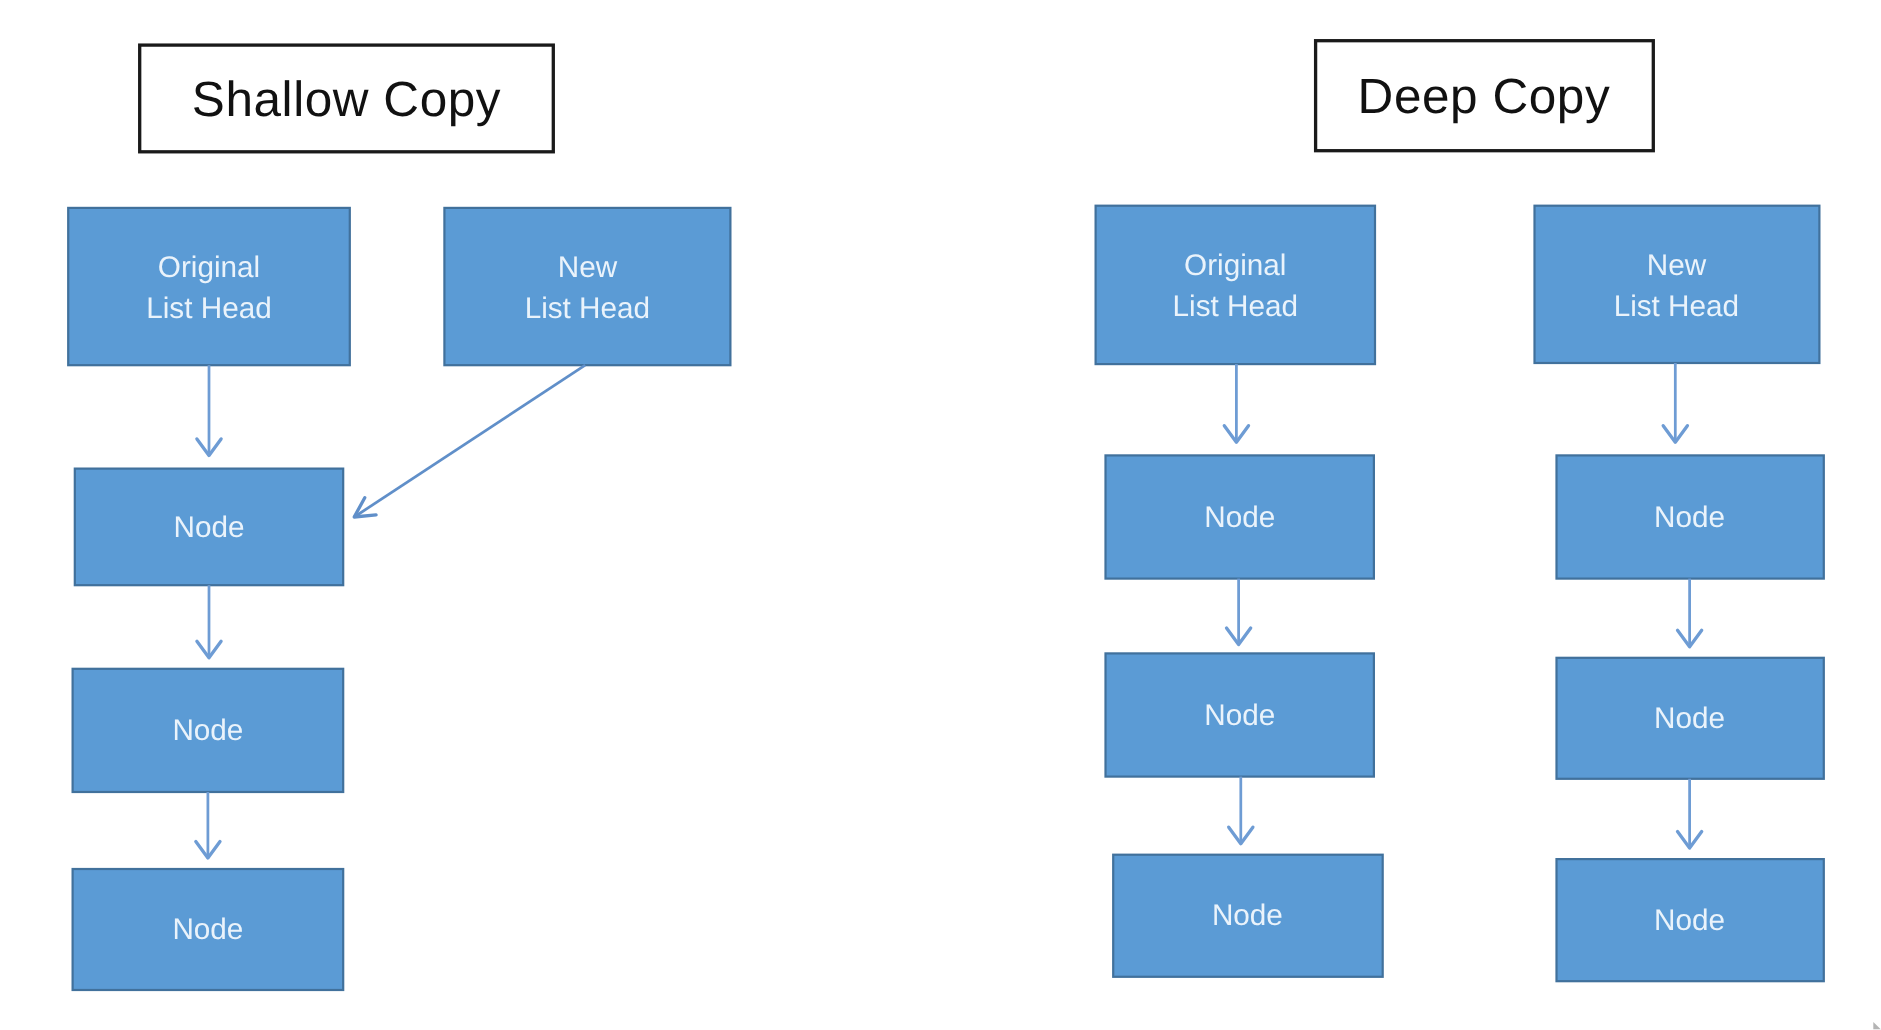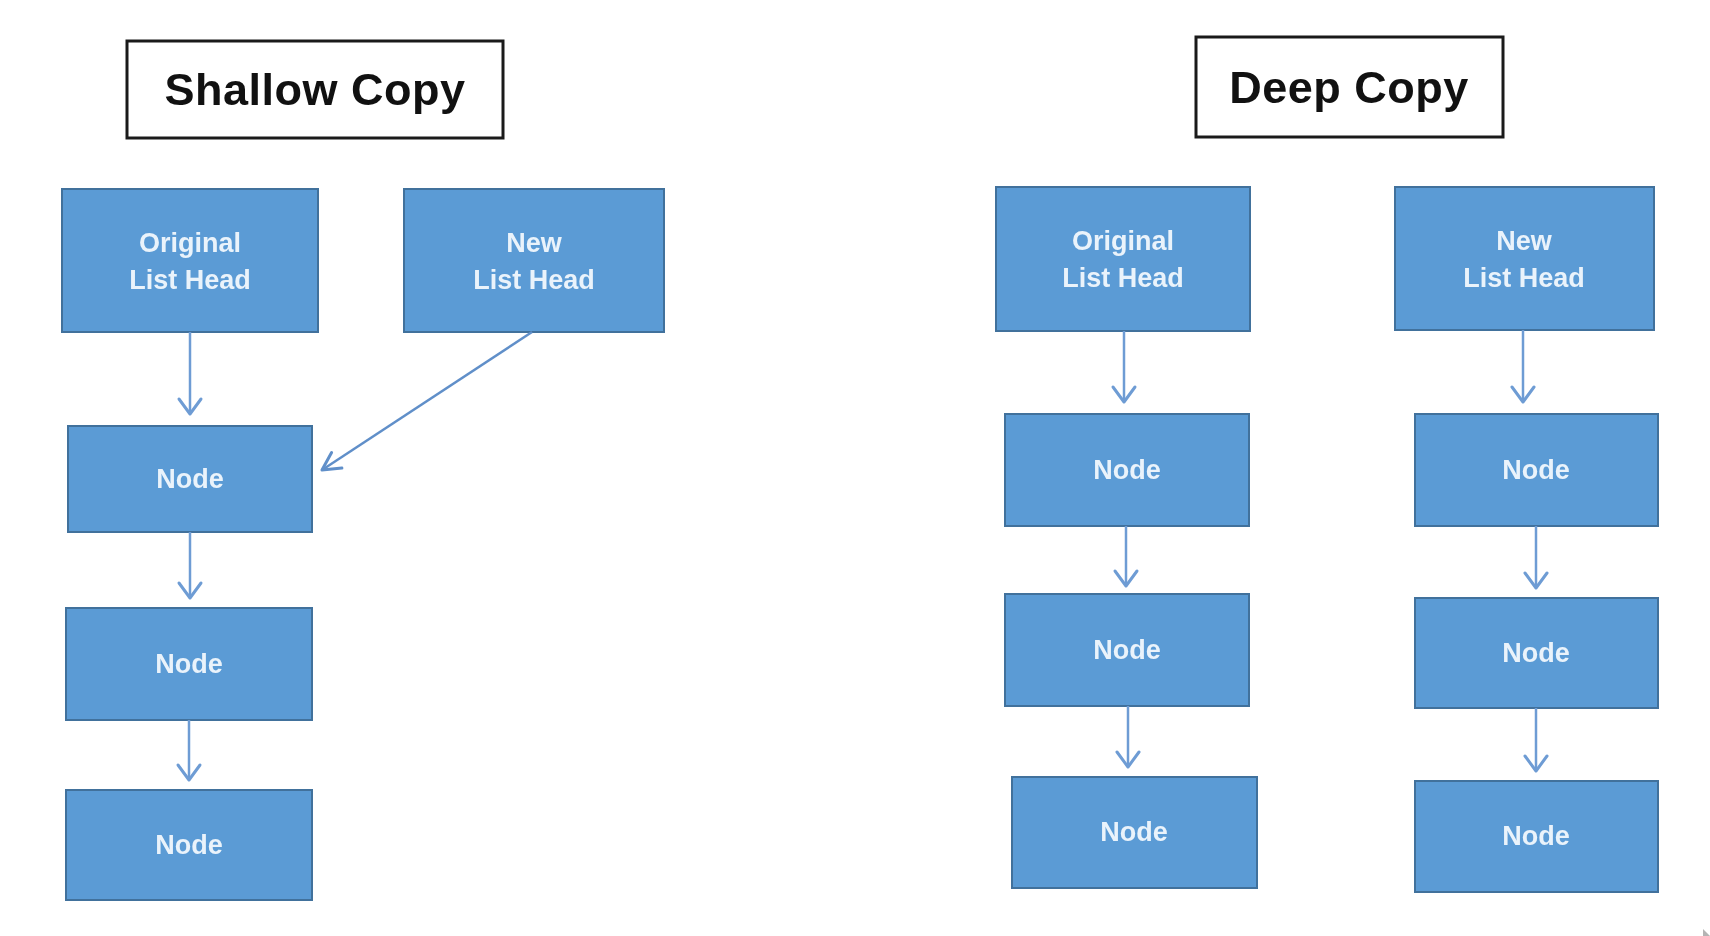--- a/index.html
+++ b/index.html
@@ -13,21 +13,21 @@
     --background: #FFFFFF;
     --artifact: #8C8C8C;
   }
   html, body { margin: 0; padding: 0; }
   body {
     width: 1710px; height: 936px;
     background: var(--background);
     font-family: "Liberation Sans", sans-serif;
     overflow: hidden;
   }
-  .stage { width: 1710px; height: 928px; font-weight: bold; }
+  .stage { width: 1710px; height: 928px; }
   svg { display: block; }
 
   .title-box {
     fill: #FFFFFF;
     stroke: var(--title-stroke);
     stroke-width: 3;
   }
   .title-text {
     fill: var(--title-text);
     font-size: 45px;

